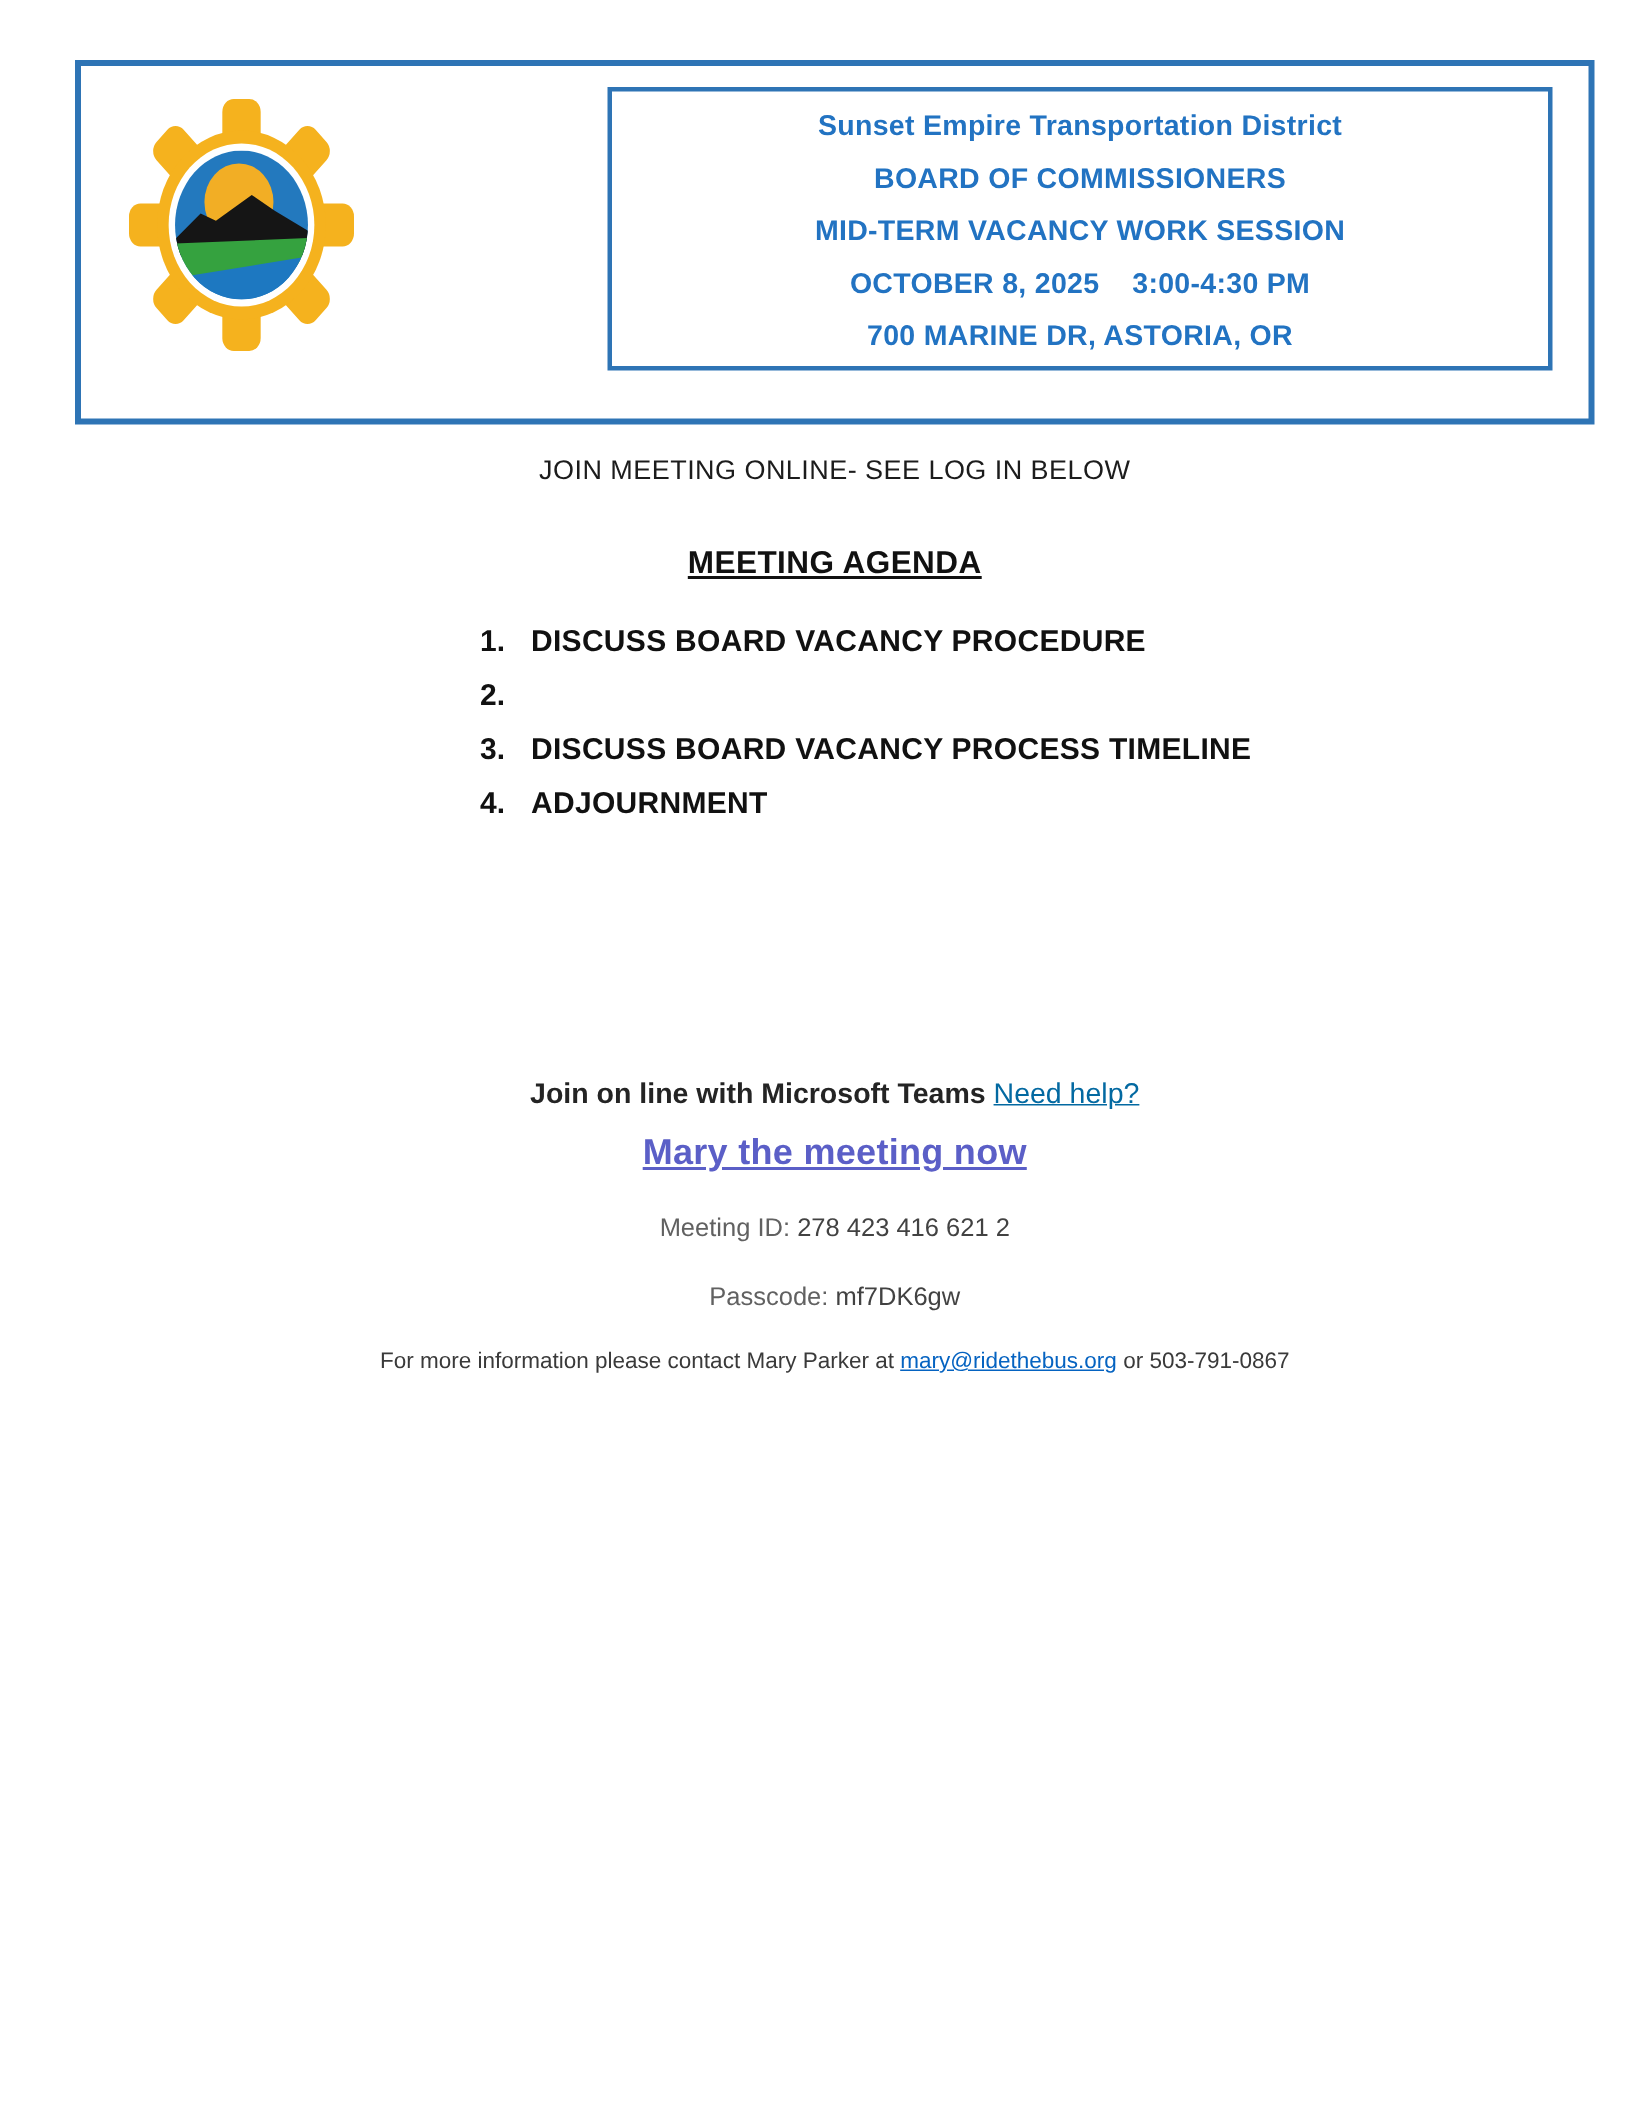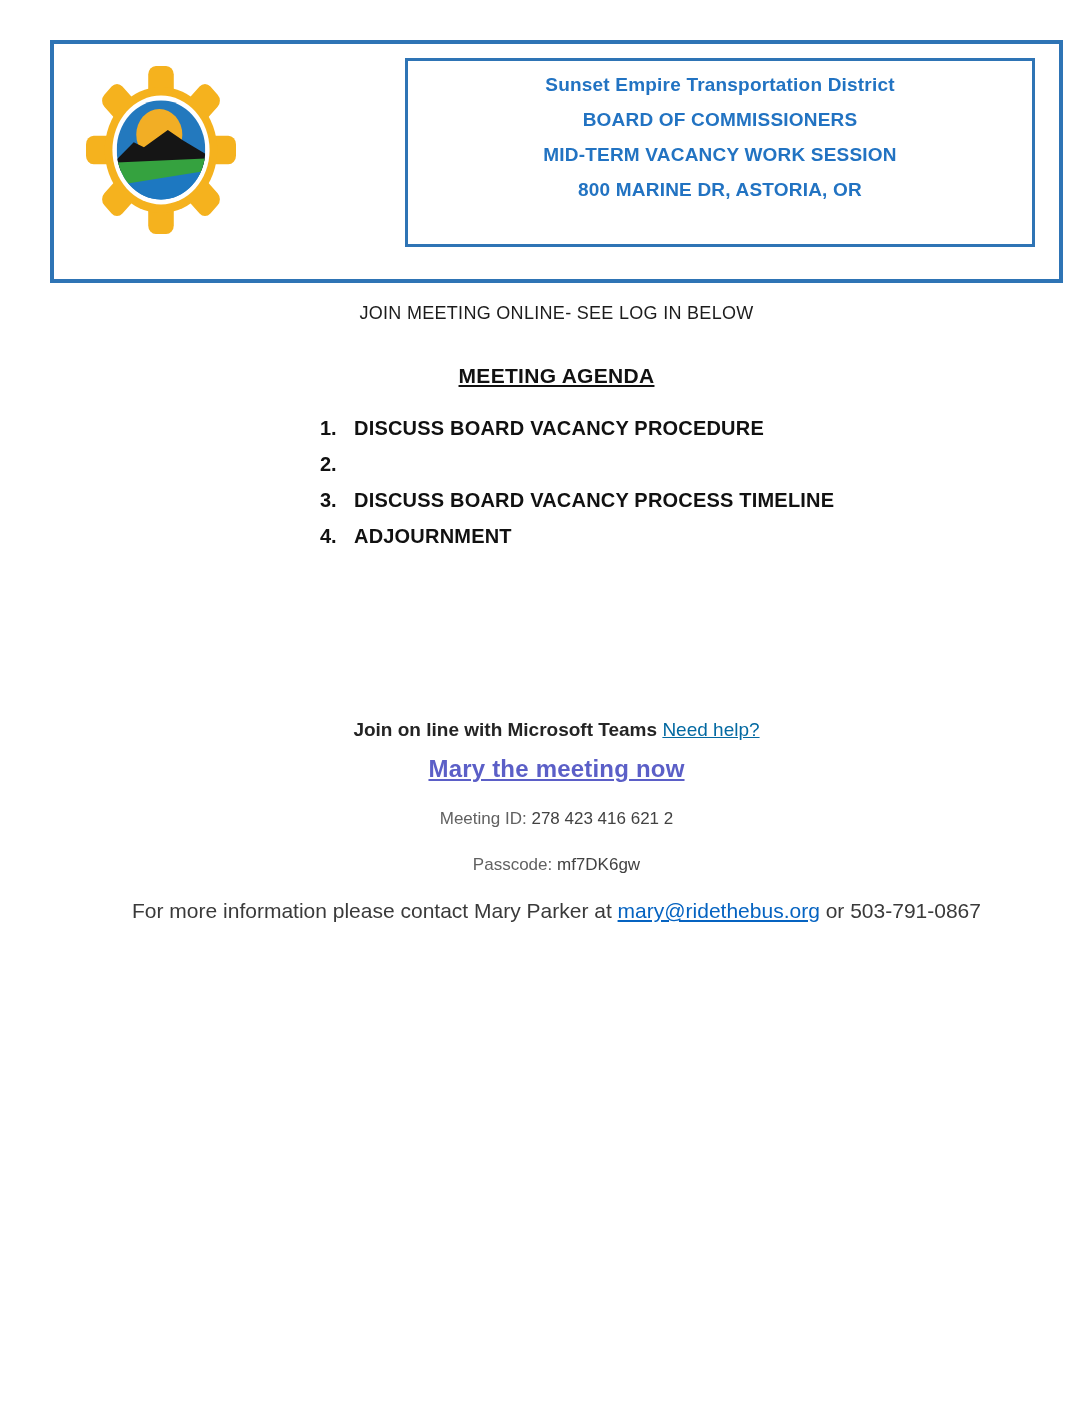--- a/index.html
+++ b/index.html
@@ -62,21 +62,21 @@
     color: #0369a1; text-decoration: underline; font-weight: 400; cursor: pointer;
   }
   .join-line { margin-top: 14px; }
   a.join-link {
     font-size: 24px; font-weight: 700; color: #5B5FC7;
     text-decoration: underline; cursor: pointer; letter-spacing: 0.2px;
   }
   .meta { margin-top: 26px; font-size: 17px; }
   .meta .gray { color: #616161; }
   .meta .dark { color: #424242; }
-  .contact { margin-top: 24px; font-size: 21px; color: #3a3a3a; }
+  .contact { margin-top: 24px; font-size: 15px; color: #3a3a3a; }
   a.email-link { color: #0563C1; text-decoration: underline; cursor: pointer; }
 </style>
 </head>
 <body>
 
 <div class="page">
 
   <div class="header-box">
     <div class="logo">
       <svg viewBox="0 0 176 176" preserveAspectRatio="none" aria-hidden="true">
@@ -103,21 +103,22 @@
           <polygon points="36,98 56,80 68,85 96,67 114,78 140,92 140,110 36,110" fill="#151515"></polygon>
           <polygon points="36,101 140,97 140,115 36,125" fill="#35A23F"></polygon>
           <polygon points="36,125 140,110 140,140 36,140" fill="#1D78C1"></polygon>
         </g>
       </svg>
     </div>
     <div class="title-box">
       <div class="title-line">Sunset Empire Transportation District</div>
       <div class="title-line">BOARD OF COMMISSIONERS</div>
       <div class="title-line">MID-TERM VACANCY WORK SESSION</div>
-      <div class="title-line">800 MARINE DR, ASTORIA, OR</div>
+      <div class="title-line">OCTOBER 8, 2025&nbsp;&nbsp;&nbsp;&nbsp;3:00-4:30 PM</div>
+      <div class="title-line">700 MARINE DR, ASTORIA, OR</div>
     </div>
   </div>
 
   <div class="content">
     <p class="notice">JOIN MEETING ONLINE- SEE LOG IN BELOW</p>
 
     <h2 class="agenda-title">MEETING AGENDA</h2>
 
     <div class="agenda-list">
       <div class="agenda-item">

